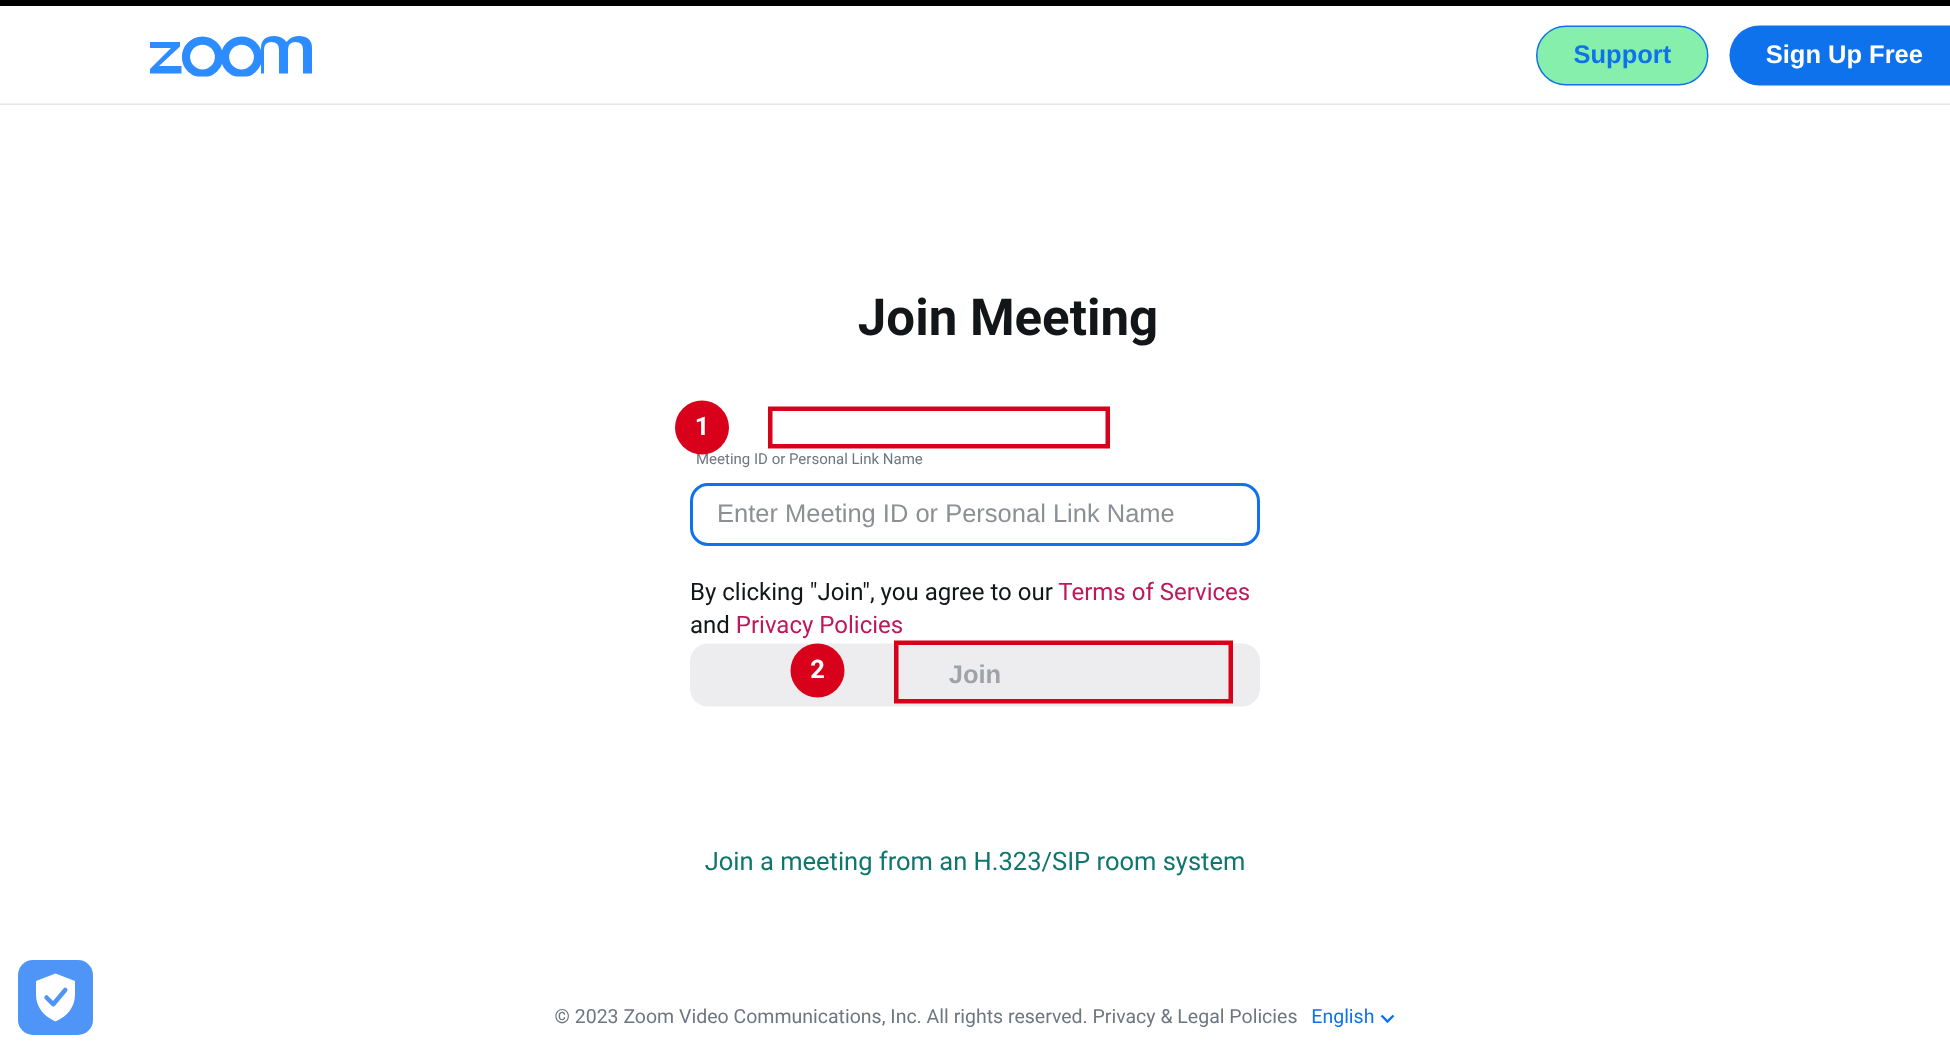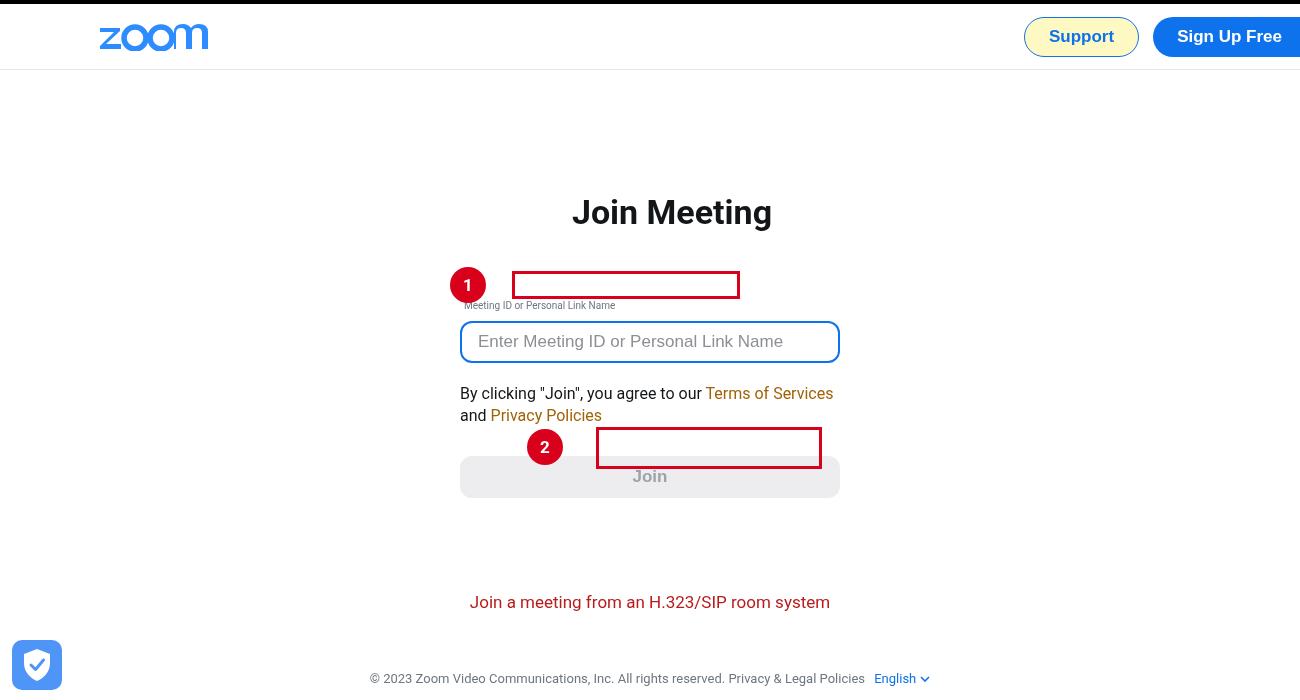--- a/index.html
+++ b/index.html
@@ -36,21 +36,21 @@
       align-items: center;
       gap: 14px;
     }
     .support-btn {
       color: #0E72ED;
       font-weight: 600;
       font-size: 17px;
       padding: 9px 24px;
       border: 1px solid #0E72ED;
       border-radius: 24px;
-      background: #fef9c3;
+      background: #86efac;
       cursor: pointer;
     }
     .signup-btn {
       color: #fff;
       background: #0E72ED;
       font-weight: 700;
       font-size: 17px;
       padding: 10px 24px;
       border: none;
       border-radius: 24px 0 0 24px;
@@ -91,38 +91,37 @@
       color: #131619;
       outline: none;
     }
     .meeting-input::placeholder { color: #8C8F94; }
     .agree-text {
       font-size: 16px;
       color: #131619;
       margin-top: 20px;
       line-height: 1.4;
     }
-    .agree-text a { color: #a16207; text-decoration: none; cursor: pointer; }
+    .agree-text a { color: #be185d; text-decoration: none; cursor: pointer; }
     .join-btn {
       width: 100%;
       height: 42px;
-      margin-top: 28px;
       background: #EDEDF0;
       border: none;
       border-radius: 12px;
       font-size: 17px;
       font-weight: 600;
       color: #9FA3A8;
       cursor: pointer;
       position: relative;
     }
     .alt-join-link {
       display: block;
       text-align: left;
-      color: #b91c1c;
+      color: #0f766e;
       font-size: 17px;
       margin-top: 94px;
       text-decoration: none;
       cursor: pointer;
     }
     .footer {
       position: absolute;
       bottom: 14px;
       width: 100%;
       text-align: center;

